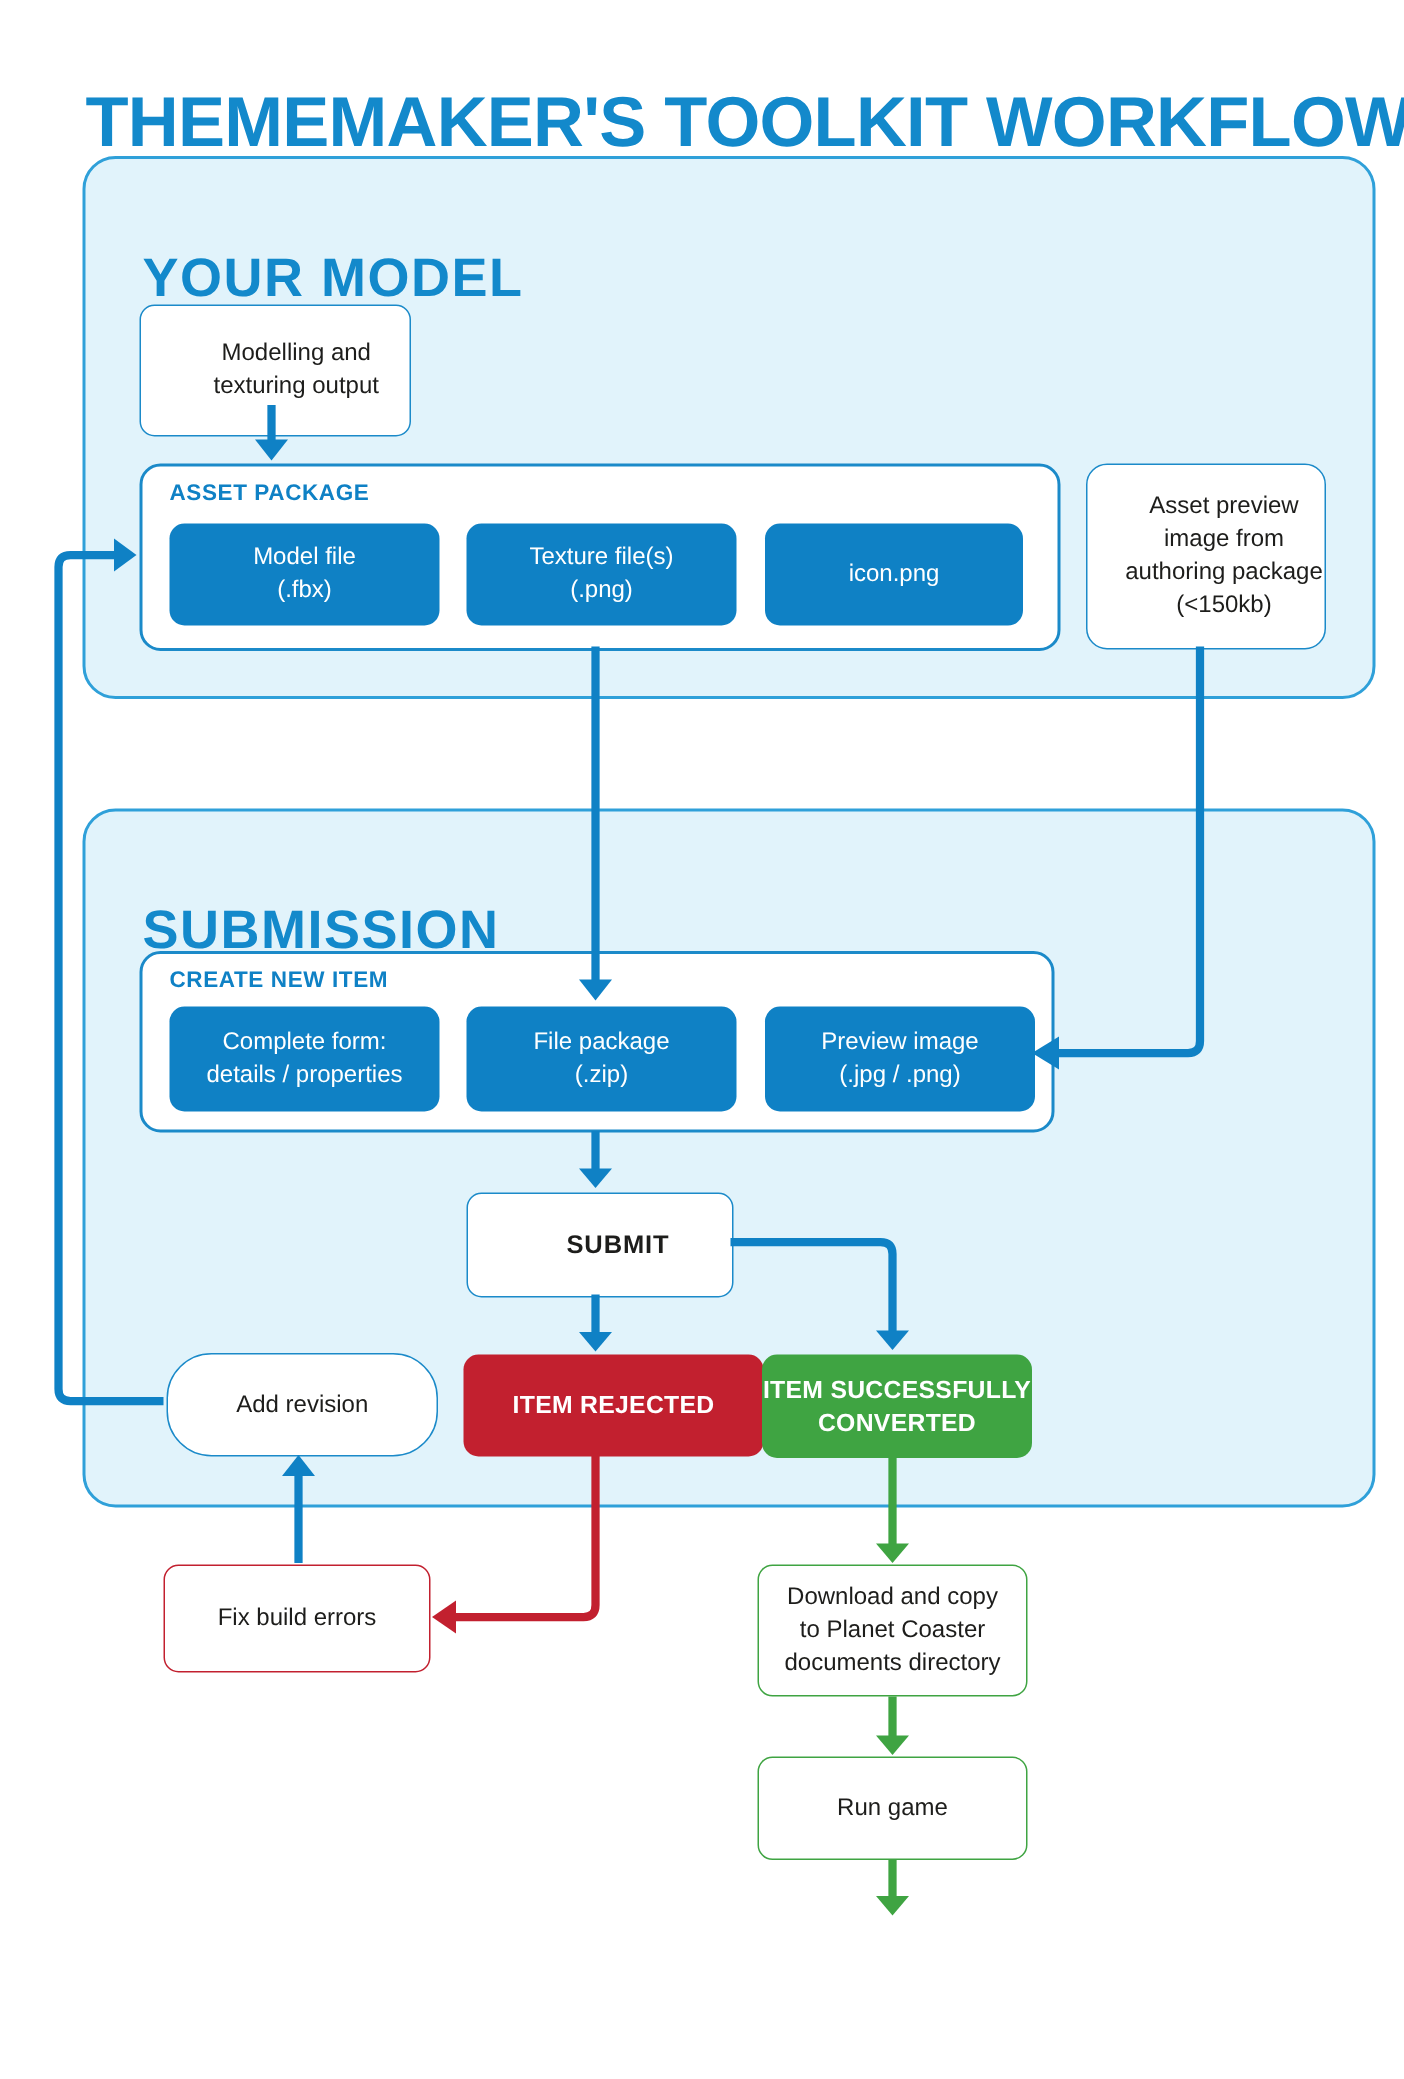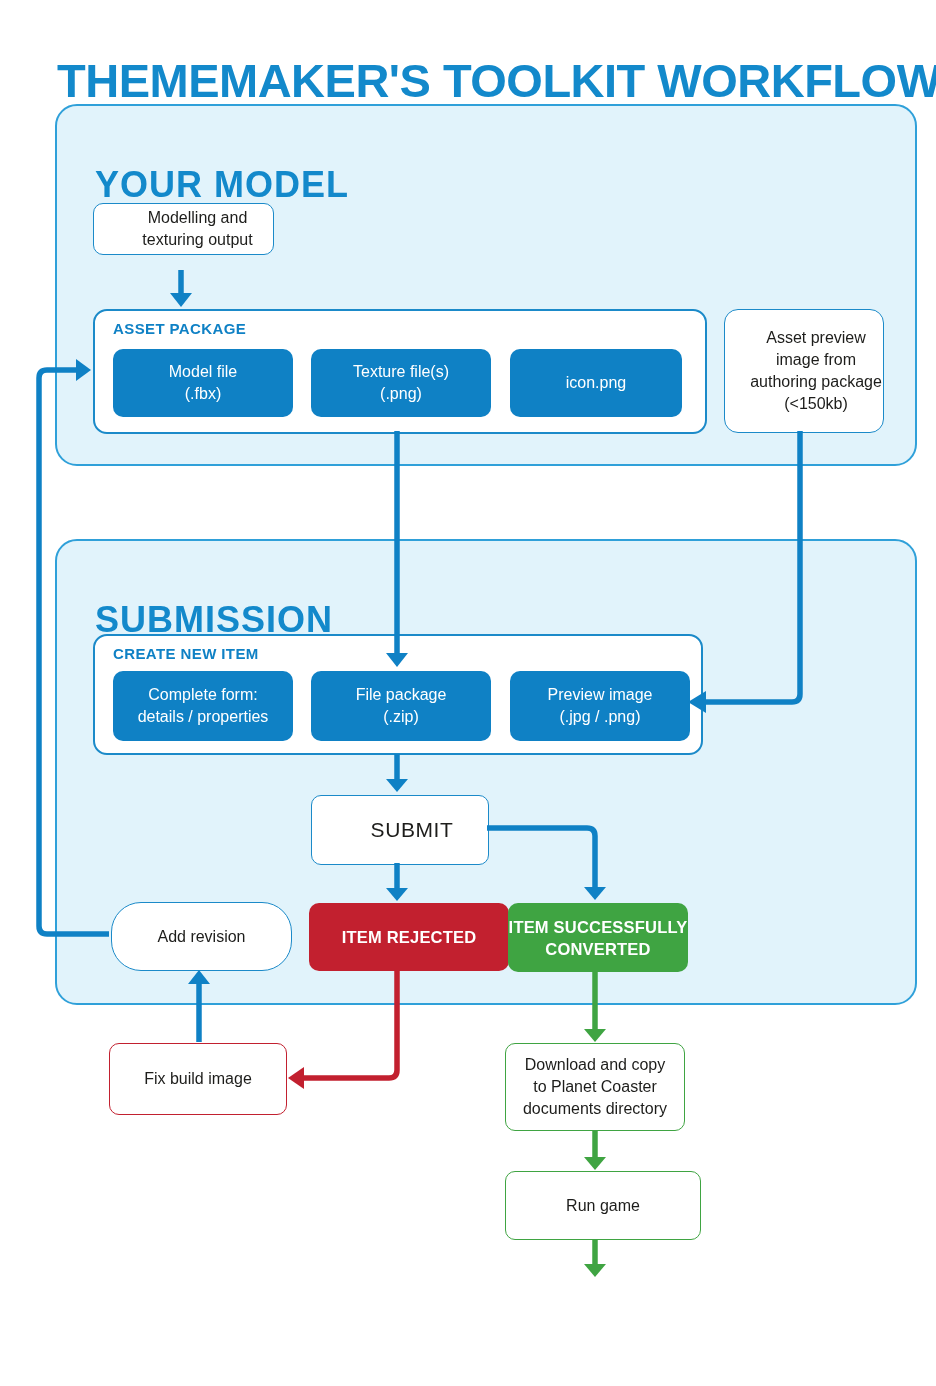--- a/index.html
+++ b/index.html
@@ -33,34 +33,34 @@
     display:flex;flex-direction:column;align-items:center;justify-content:center;
     text-align:center;font-size:16px;line-height:22px;color:#1d1d1b;
   }
   .node .line{display:block;}
   .white-blue{background:#ffffff;border:1.5px solid #1b8ac9;}
   .blue-fill{background:#0f81c5;color:#ffffff;}
   .red-fill{background:#c2202f;color:#ffffff;font-weight:700;font-size:16.5px;letter-spacing:0.2px;}
   .green-fill{background:#3fa442;color:#ffffff;font-weight:700;font-size:16.5px;letter-spacing:0.2px;}
   .white-red{background:#ffffff;border:1.5px solid #c2202f;}
   .white-green{background:#ffffff;border:1.5px solid #3fa442;}
-  .submit-node{font-weight:400;font-size:21px;letter-spacing:0.6px;padding-left:24px;}
+  .submit-node{font-weight:700;font-size:17px;letter-spacing:0.6px;padding-left:24px;}
   .connector-layer{position:absolute;left:0;top:0;width:936px;height:1386px;pointer-events:none;}
 </style>
 </head>
 <body>
 
 <div class="canvas">
 
   <h1 class="page-title">THEMEMAKER'S TOOLKIT WORKFLOW</h1>
 
   <div class="section" style="left:36px;top:104px;width:862px;height:362px;">
     <h2 class="section-heading">YOUR MODEL</h2>
 
-    <div class="node white-blue" style="left:36px;top:97px;width:181px;height:52px;padding-left:28px;">
+    <div class="node white-blue" style="left:36px;top:97px;width:181px;height:88px;padding-left:28px;">
       <span class="line">Modelling and</span>
       <span class="line">texturing output</span>
     </div>
 
     <div class="container-box" style="left:36px;top:203px;width:614px;height:125px;">
       <div class="container-label">ASSET PACKAGE</div>
       <div class="node blue-fill" style="left:18px;top:38px;width:180px;height:68px;">
         <span class="line">Model file</span>
         <span class="line">(.fbx)</span>
       </div>
@@ -112,30 +112,30 @@
       <span class="line">ITEM REJECTED</span>
     </div>
 
     <div class="node green-fill" style="left:451px;top:362px;width:180px;height:69px;">
       <span class="line">ITEM SUCCESSFULLY</span>
       <span class="line">CONVERTED</span>
     </div>
   </div>
 
   <div class="node white-red" style="left:90px;top:1043px;width:178px;height:72px;">
-    <span class="line">Fix build image</span>
+    <span class="line">Fix build errors</span>
   </div>
 
   <div class="node white-green" style="left:486px;top:1043px;width:180px;height:88px;">
     <span class="line">Download and copy</span>
     <span class="line">to Planet Coaster</span>
     <span class="line">documents directory</span>
   </div>
 
-  <div class="node white-green" style="left:486px;top:1171px;width:196px;height:69px;">
+  <div class="node white-green" style="left:486px;top:1171px;width:180px;height:69px;">
     <span class="line">Run game</span>
   </div>
 
 
   <svg class="connector-layer" viewBox="0 0 936 1386" xmlns="http://www.w3.org/2000/svg">
     <g fill="none" stroke="#0f81c5" stroke-width="5.5">
       <path d="M162,270 V295"></path>
       <path d="M378,431 V654"></path>
       <path d="M781,431 V694 Q781,702 773,702 H686"></path>
       <path d="M378,754 V780"></path>

